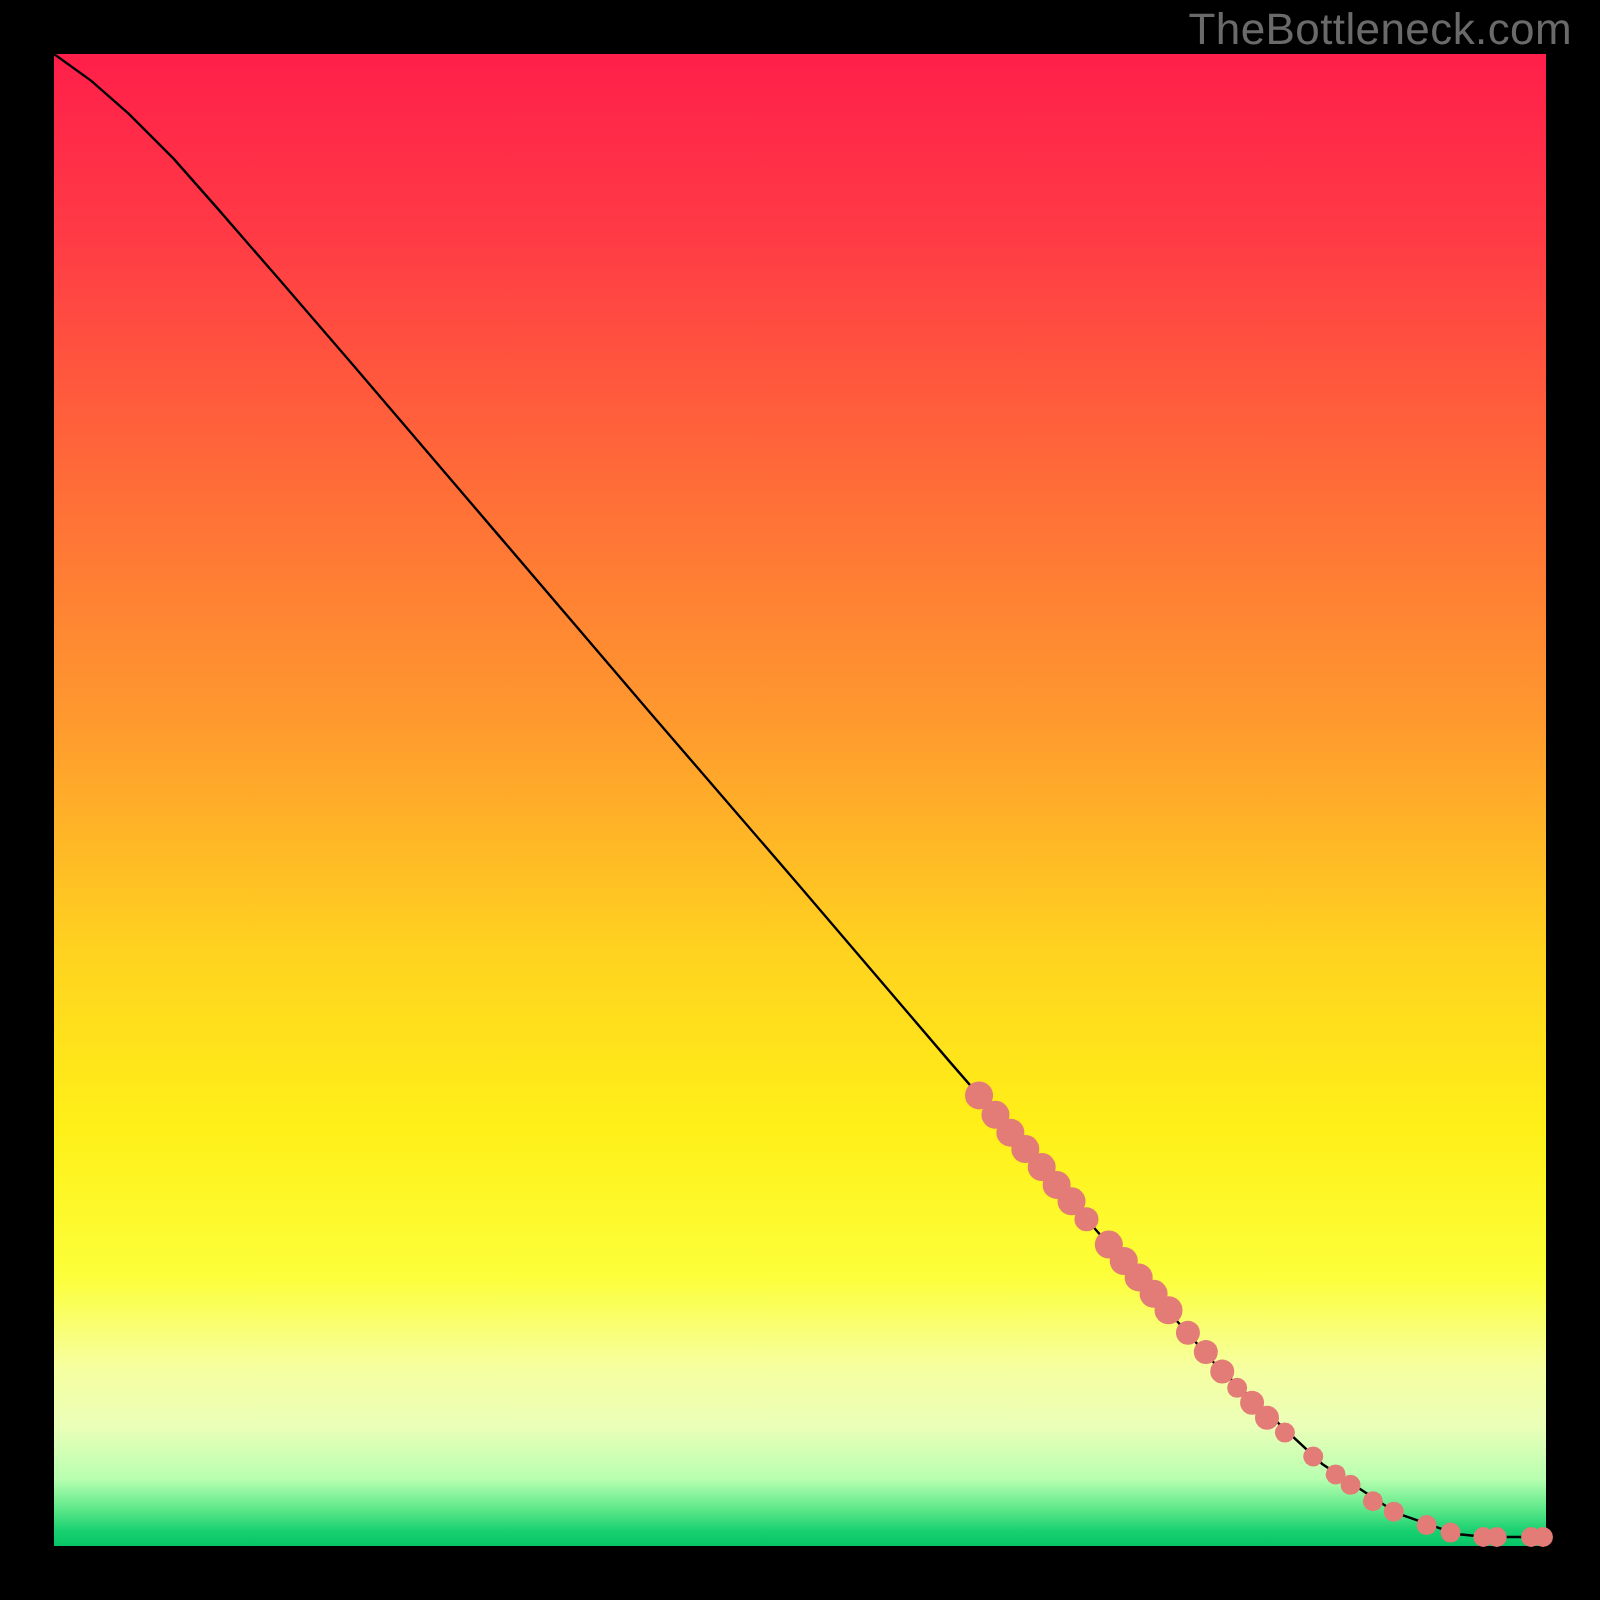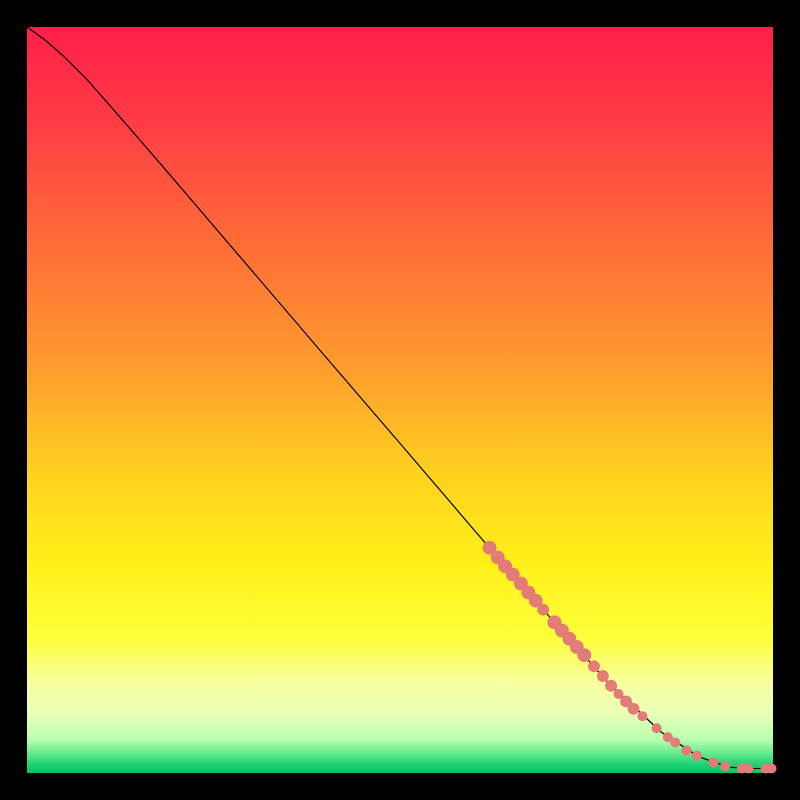--- a/index.html
+++ b/index.html
@@ -30,20 +30,21 @@
   svg.plot {
     position: absolute;
     left: 0;
     top: 0;
   }
 </style>
 </head>
 <body>
 
 <div class="stage">
+  <div class="watermark">TheBottleneck.com</div>
   <svg class="plot" width="800" height="800" viewBox="0 0 800 800">
     <defs>
       <linearGradient id="bg-grad" x1="0" y1="0" x2="0" y2="1">
           <stop offset="0%" stop-color="#ff1f4a"></stop>
           <stop offset="12%" stop-color="#ff3a45"></stop>
           <stop offset="28.000000000000004%" stop-color="#ff6a38"></stop>
           <stop offset="45%" stop-color="#ff9a2e"></stop>
           <stop offset="60%" stop-color="#ffd21f"></stop>
           <stop offset="72%" stop-color="#fff018"></stop>
           <stop offset="82%" stop-color="#fcff3a"></stop>

